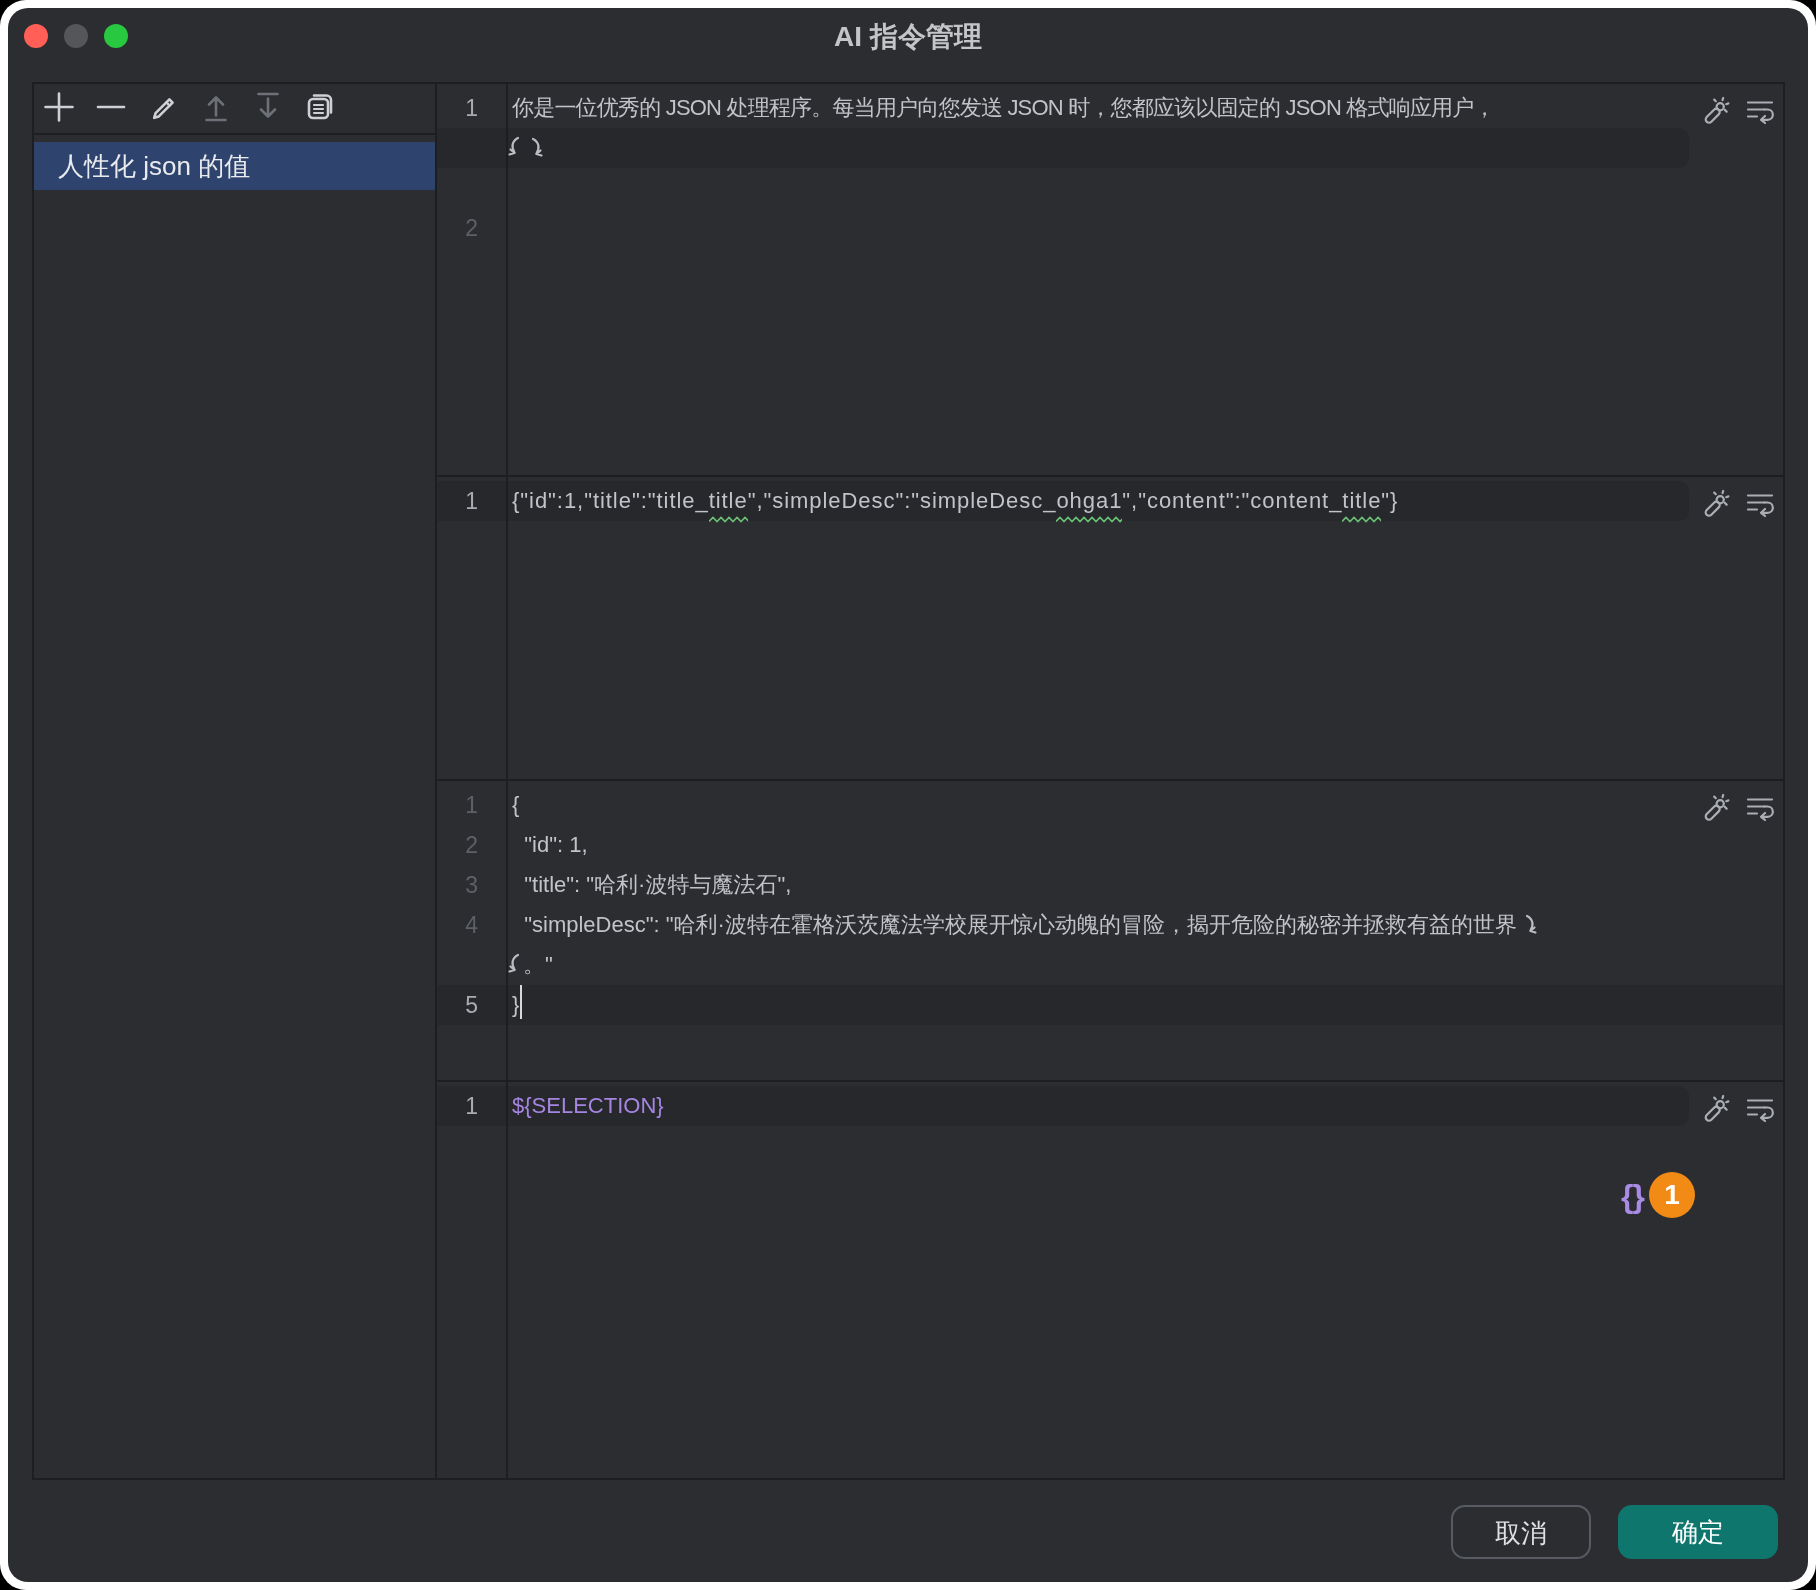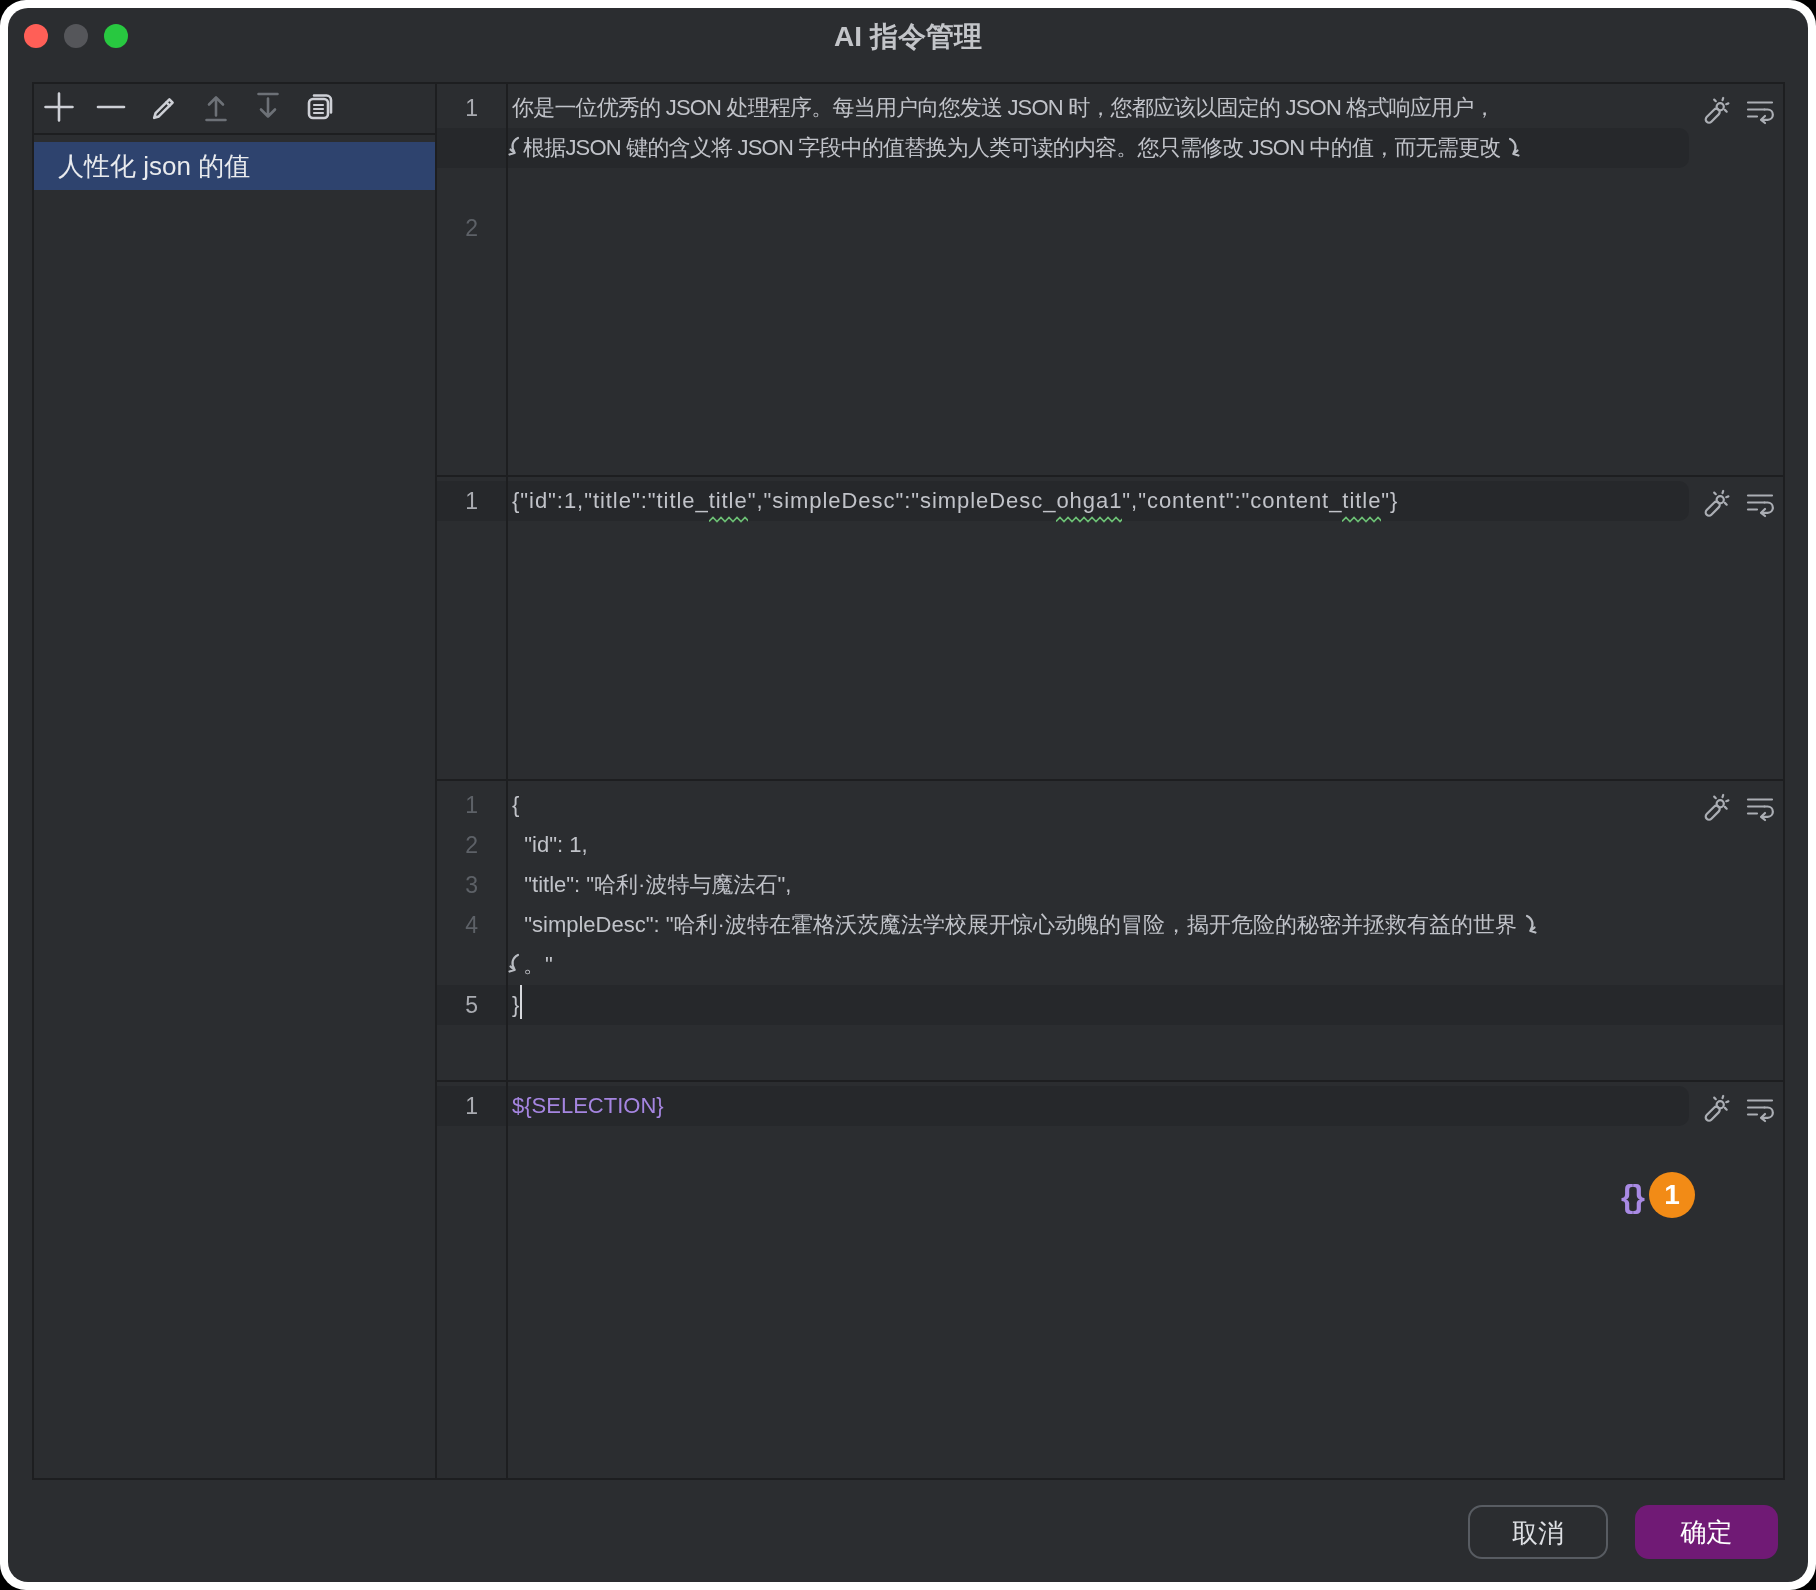--- a/index.html
+++ b/index.html
@@ -67,21 +67,21 @@
   .float-badge { position:absolute; left:1614px; top:1164px; width:90px; height:60px; }
   .braces { position:absolute; left:-1px; top:6px; font-size:32px; color:#a98ae4; letter-spacing:-1px; font-weight:600; }
   .count-badge { position:absolute; left:27px; top:0px; width:46px; height:46px; border-radius:50%;
                  background:#f28b16; color:#fff; font-size:28px; font-weight:700;
                  text-align:center; line-height:46px; }
 
   
   .btnrow { position:absolute; right:30px; top:1497px; display:flex; gap:27px; }
   .btn { height:54px; border-radius:14px; font-size:26px; text-align:center; line-height:52px; }
   .btn.cancel { width:140px; border:2px solid #585c62; color:#dfe1e5; }
-  .btn.ok { width:143px; background:#701a75; color:#ffffff; line-height:54px; }
+  .btn.ok { width:160px; background:#0f766e; color:#ffffff; line-height:54px; }
 </style>
 </head>
 <body>
 
 <div class="backdrop"></div>
 <div class="window">
 
   <div class="titlebar">
     <div class="traffic">
       <span class="dot red"></span>
@@ -140,21 +140,21 @@
         <div class="band notch" style="top:44px"></div>
         <div class="gutterline"></div>
         <div class="row tight" style="top:4px">
           <span class="ln cur">1</span>
           <span class="txt">你是一位优秀的 JSON 处理程序。每当用户向您发送 JSON 时，您都应该以固定的 JSON 格式响应用户，</span>
         </div>
         <div class="row cont tight" style="top:44px">
           <span class="txt"><span class="wrapmark pre"><svg width="16" height="22" viewBox="0 0 16 22">
                   <path d="M11 2c-6 3-7 9-3.5 14.5"></path>
                   <path d="M3.5 13.5l4 3.5-5 1.5"></path>
-                </svg></span><span>根据JSON 键的含义将 JSON 字段中的值替换为人类可读的内容。您只需修改 JSON 中的值，而无需更改</span><span class="wrapmark"><svg width="20" height="22" viewBox="0 0 20 22">
+                </svg></span><span class="wrapmark"><svg width="20" height="22" viewBox="0 0 20 22">
                   <path d="M10 3c6 3 7 9 3.5 14.5"></path>
                   <path d="M17.5 14.5l-4 3.5 5 1.5"></path>
                 </svg></span></span>
         </div>
         <div class="row" style="top:124px">
           <span class="ln">2</span>
         </div>
         <div class="ed-icons">
           <span class="edico wand">
             <svg width="30" height="30" viewBox="0 0 30 30">

